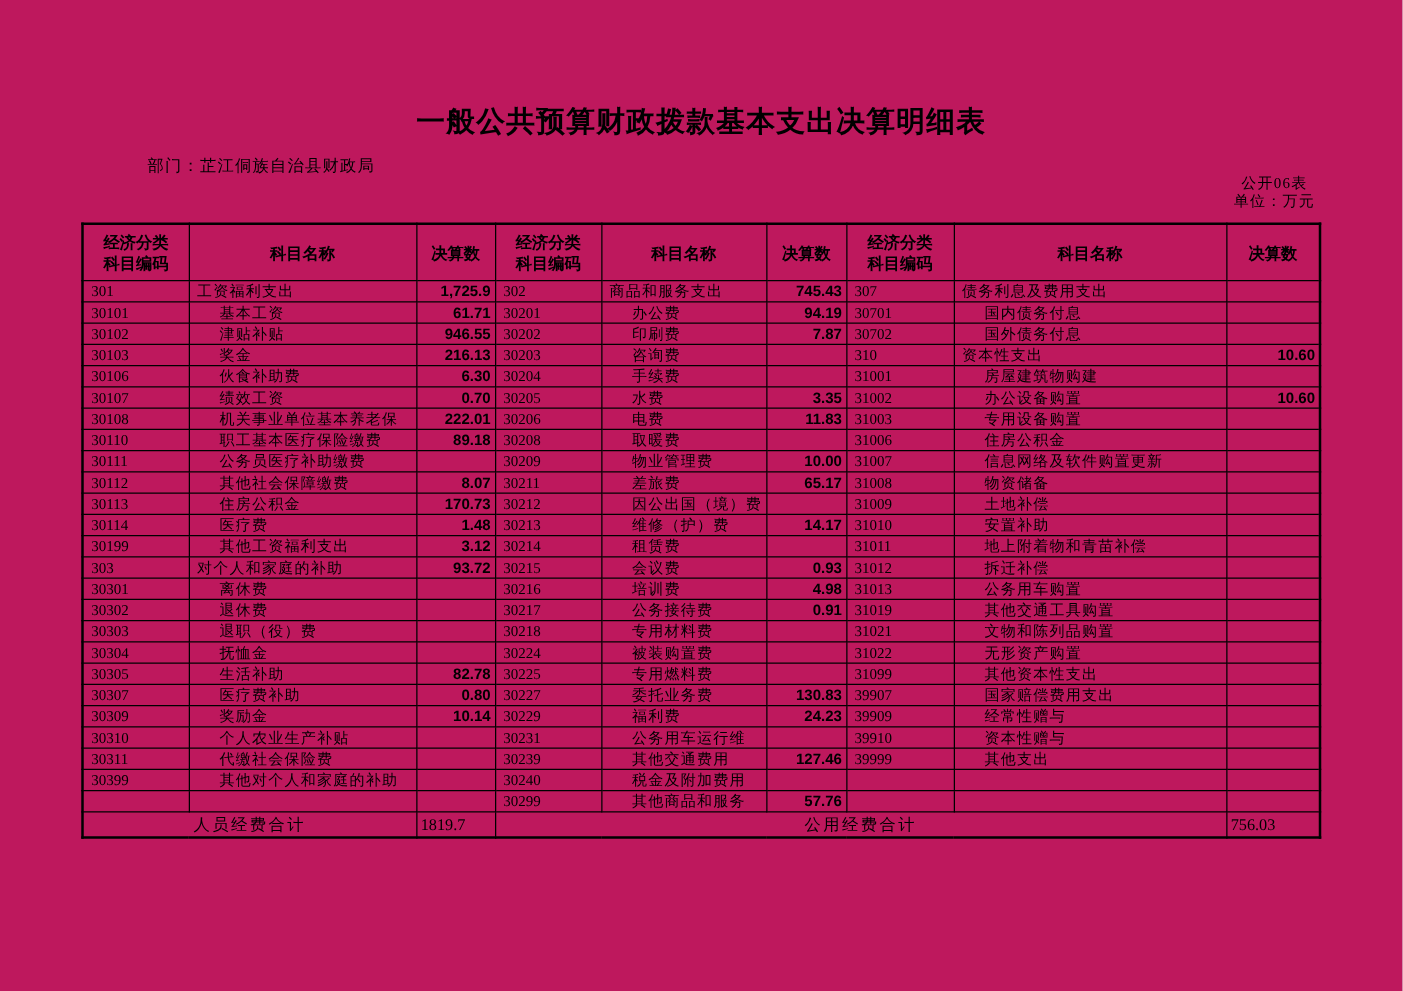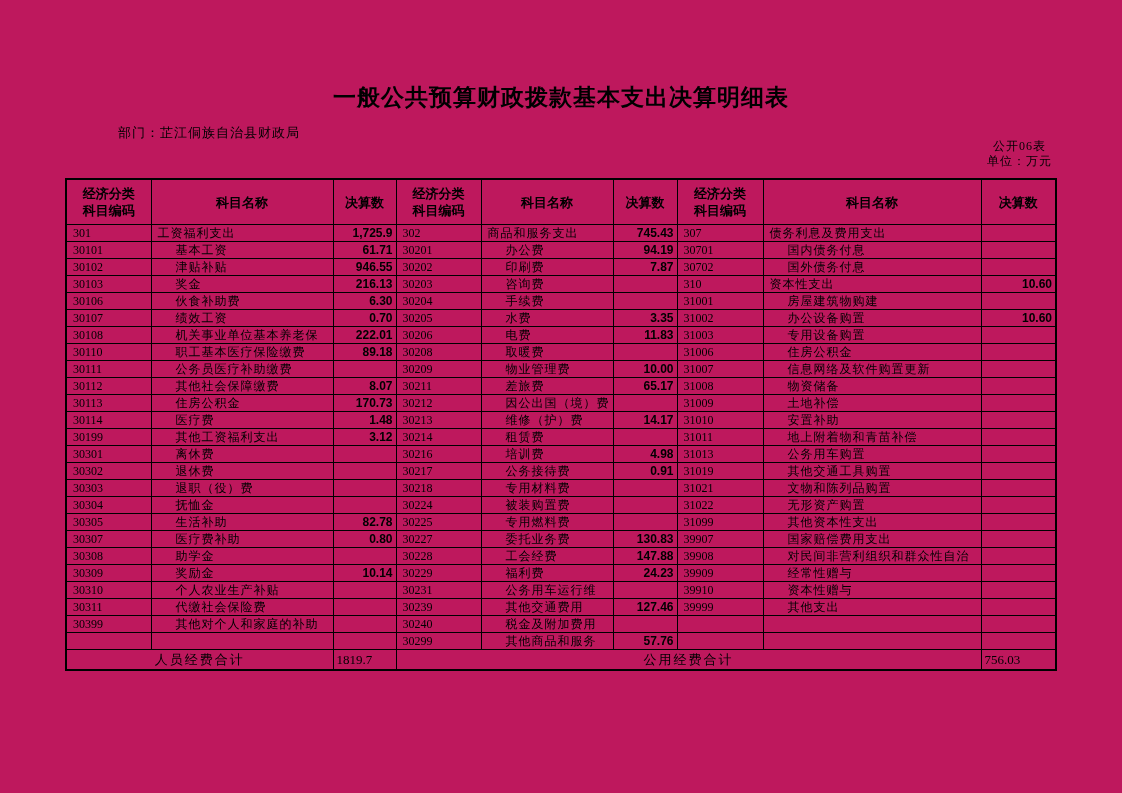--- a/index.html
+++ b/index.html
@@ -230,20 +230,31 @@
           <td class="name indent">其他工资福利支出</td>
           <td class="num">3.12</td>
           <td class="code">30214</td>
           <td class="name indent">租赁费</td>
           <td class="num"></td>
           <td class="code">31011</td>
           <td class="name indent">地上附着物和青苗补偿</td>
           <td class="num"></td>
         </tr>
         <tr>
+          <td class="code">303</td>
+          <td class="name">对个人和家庭的补助</td>
+          <td class="num">93.72</td>
+          <td class="code">30215</td>
+          <td class="name indent">会议费</td>
+          <td class="num">0.93</td>
+          <td class="code">31012</td>
+          <td class="name indent">拆迁补偿</td>
+          <td class="num"></td>
+        </tr>
+        <tr>
           <td class="code">30301</td>
           <td class="name indent">离休费</td>
           <td class="num"></td>
           <td class="code">30216</td>
           <td class="name indent">培训费</td>
           <td class="num">4.98</td>
           <td class="code">31013</td>
           <td class="name indent">公务用车购置</td>
           <td class="num"></td>
         </tr>
@@ -296,31 +307,20 @@
           <td class="name indent">医疗费补助</td>
           <td class="num">0.80</td>
           <td class="code">30227</td>
           <td class="name indent">委托业务费</td>
           <td class="num">130.83</td>
           <td class="code">39907</td>
           <td class="name indent">国家赔偿费用支出</td>
           <td class="num"></td>
         </tr>
         <tr>
-          <td class="code">30308</td>
-          <td class="name indent">助学金</td>
-          <td class="num"></td>
-          <td class="code">30228</td>
-          <td class="name indent">工会经费</td>
-          <td class="num">147.88</td>
-          <td class="code">39908</td>
-          <td class="name indent">对民间非营利组织和群众性自治</td>
-          <td class="num"></td>
-        </tr>
-        <tr>
           <td class="code">30309</td>
           <td class="name indent">奖励金</td>
           <td class="num">10.14</td>
           <td class="code">30229</td>
           <td class="name indent">福利费</td>
           <td class="num">24.23</td>
           <td class="code">39909</td>
           <td class="name indent">经常性赠与</td>
           <td class="num"></td>
         </tr>

